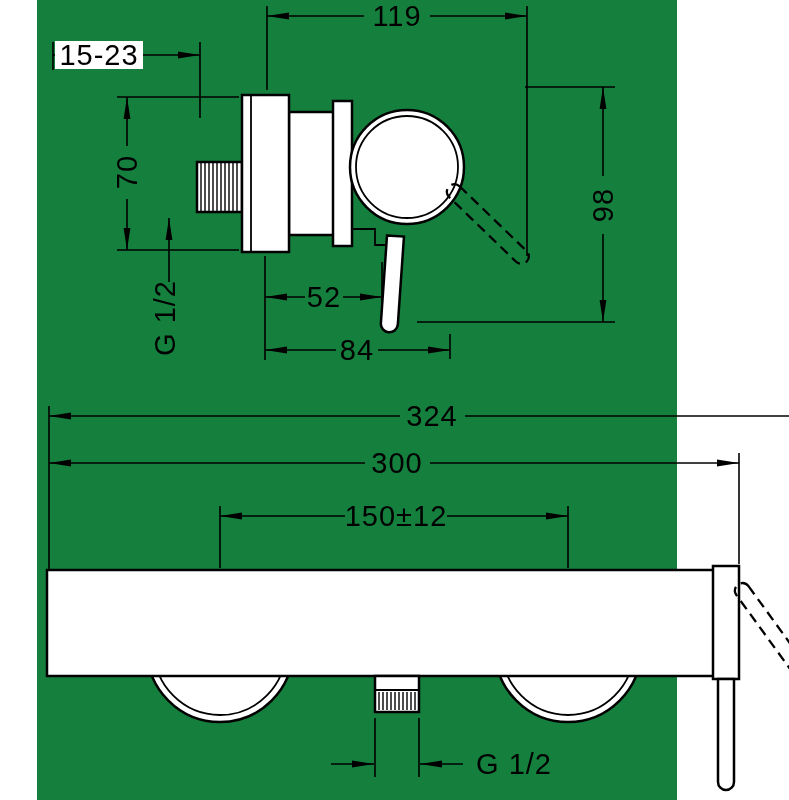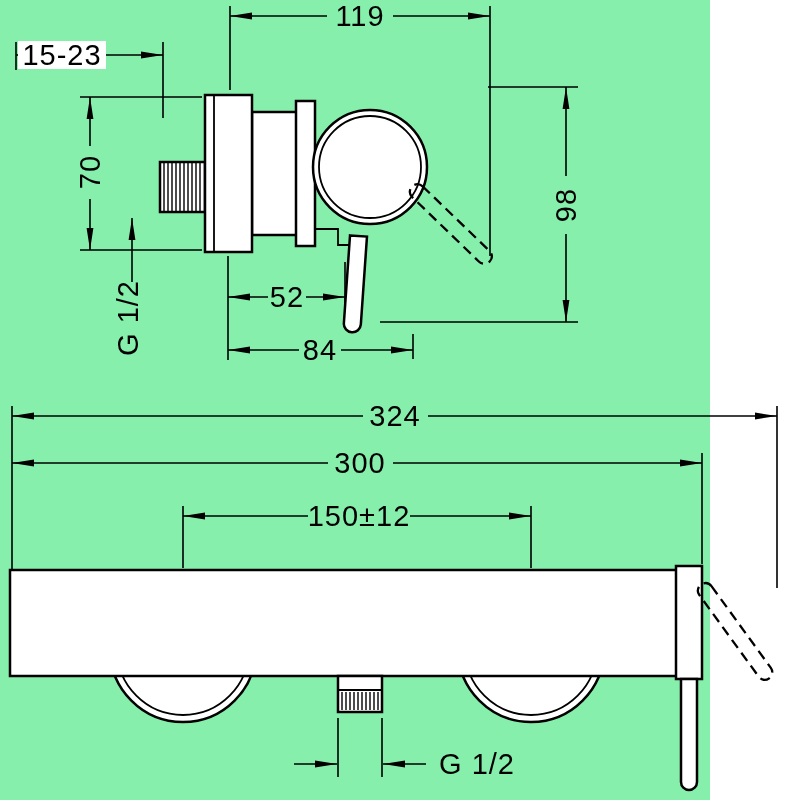--- a/index.html
+++ b/index.html
@@ -1,16 +1,16 @@
 <!DOCTYPE html>
 <html><head>
 <meta charset="utf-8">
 <style>
   html,body{margin:0;padding:0;background:#fff;}
-  .stage{width:710px;height:800px;background:#86efac;position:relative;}
+  .stage{width:640px;height:800px;background:#15803d;position:relative;margin-left:37px;}
   svg{display:block;}
   .outline{fill:#fff;stroke:#000;stroke-width:2.5;}
   .detail{fill:none;stroke:#000;stroke-width:1.8;}
   .hatch{fill:none;stroke:#000;stroke-width:1.4;}
   .dimline{stroke:#000;stroke-width:1.6;fill:none;}
   .thin{stroke:#000;stroke-width:1.6;fill:none;}
   .dashed{fill:none;stroke:#000;stroke-width:2.3;stroke-dasharray:10 6;}
   text.dim{font-family:"Liberation Sans","DejaVu Sans",sans-serif;font-size:29px;fill:#000;letter-spacing:1px;}
 </style>
 </head>

